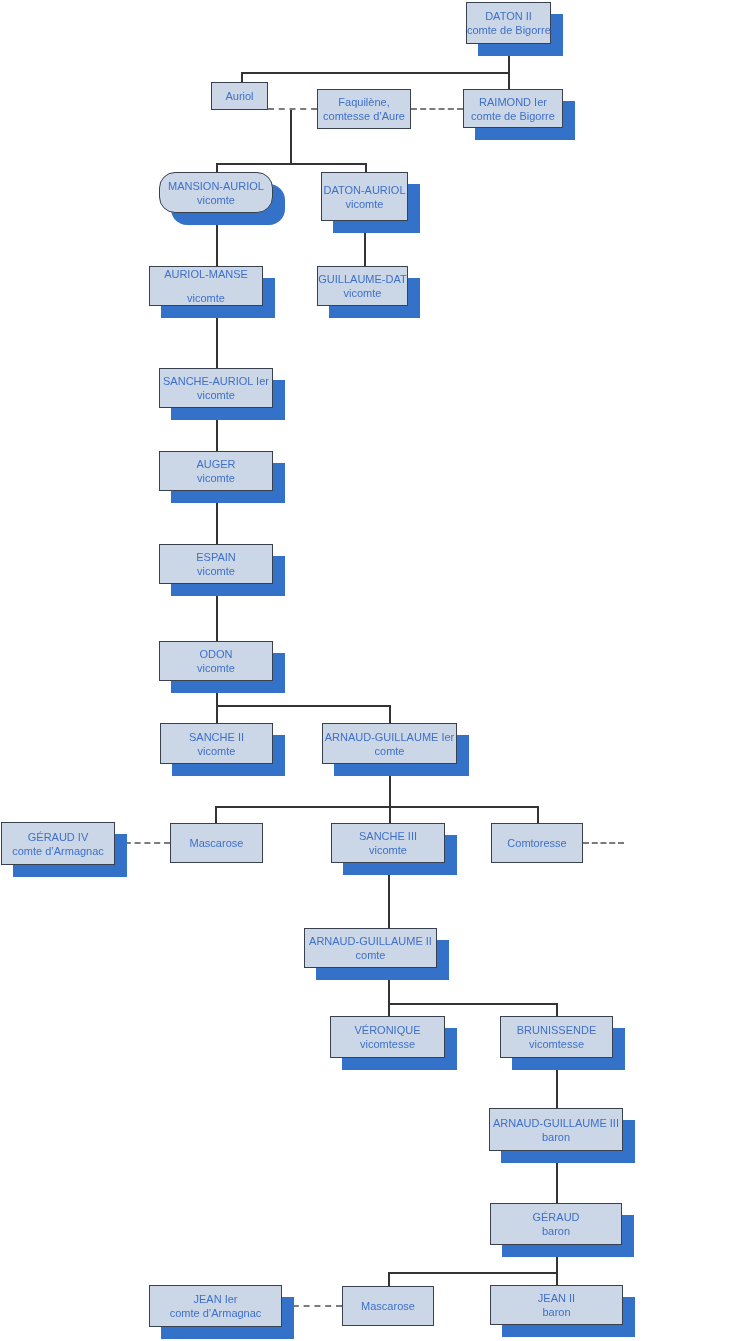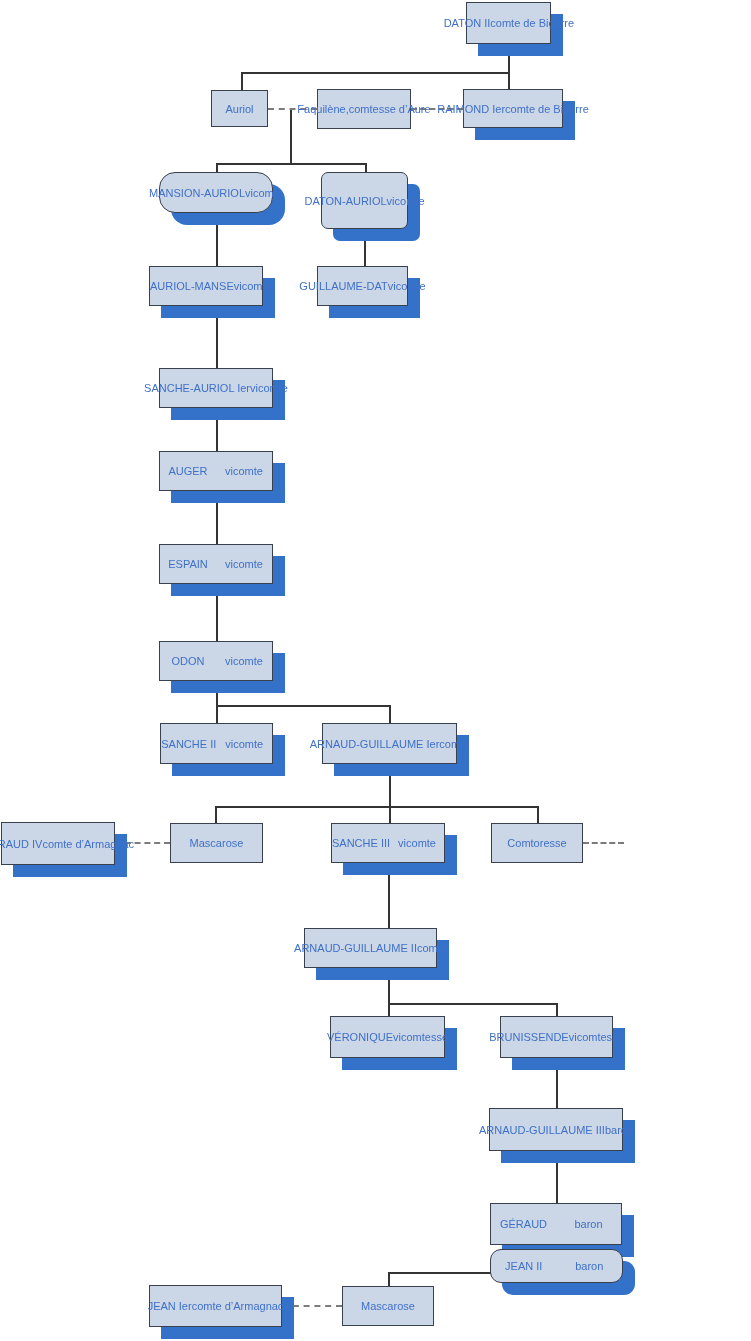--- a/index.html
+++ b/index.html
@@ -14,21 +14,21 @@
     background: #ffffff;
     font-family: "Liberation Sans", sans-serif;
     overflow: hidden;
   }
   .node {
     position: absolute;
     box-sizing: border-box;
     background: #cbd7e7;
     border: 1.5px solid #39404e;
     display: flex;
-    flex-direction: row;
+    flex-direction: column;
     justify-content: center;
     align-items: center;
     text-align: center;
     color: #3f70c8;
     font-size: 11px;
     line-height: 14px;
     z-index: 2;
   }
   .node.shadowed {
     box-shadow: 12px 12px 0 0 #3472c9;
@@ -91,36 +91,36 @@
     <div class="hline" style="left: 388px; top: 1272px; width: 168px;"></div>
     <div class="dline" style="left: 268px; top: 108px; width: 49px;"></div>
     <div class="dline" style="left: 411px; top: 108px; width: 52px;"></div>
     <div class="dline" style="left: 115px; top: 842px; width: 55px;"></div>
     <div class="dline" style="left: 583px; top: 842px; width: 41px;"></div>
     <div class="dline" style="left: 282px; top: 1305px; width: 60px;"></div>
     <div class="node shadowed" style="left: 466px; top: 2px; width: 85px; height: 42px;">
       <div class="node-name">DATON II</div>
       <div class="node-title">comte de Bigorre</div>
     </div>
-    <div class="node" style="left: 211px; top: 90px; width: 57px; height: 37px; text-align: center;">
+    <div class="node" style="left: 211px; top: 82px; width: 57px; height: 28px; text-align: center;">
       <div class="node-name">Auriol</div>
     </div>
     <div class="node" style="left: 317px; top: 89px; width: 94px; height: 40px; justify-content: center;">
       <div class="node-name">Faquilène,</div>
       <div class="node-title">comtesse d’Aure</div>
     </div>
     <div class="node shadowed" style="left: 463px; top: 89px; width: 100px; height: 39px;">
       <div class="node-name">RAIMOND Ier</div>
       <div class="node-title">comte de Bigorre</div>
     </div>
     <div class="node shadowed" style="left: 159px; top: 172px; width: 114px; height: 41px; border-radius: 16px;">
       <div class="node-name">MANSION-AURIOL</div>
       <div class="node-title">vicomte</div>
     </div>
-    <div class="node shadowed" style="left: 321px; top: 172px; width: 87px; height: 57px; border-radius: 7px;">
+    <div class="node shadowed" style="left: 321px; top: 172px; width: 87px; height: 49px;">
       <div class="node-name">DATON-AURIOL</div>
       <div class="node-title">vicomte</div>
     </div>
     <div class="node shadowed" style="left: 149px; top: 266px; width: 114px; height: 40px; justify-content: space-between;">
       <div class="node-name">AURIOL-MANSE</div>
       <div class="node-title">vicomte</div>
     </div>
     <div class="node shadowed" style="left: 317px; top: 266px; width: 91px; height: 40px;">
       <div class="node-name">GUILLAUME-DAT</div>
       <div class="node-title">vicomte</div>
@@ -183,17 +183,17 @@
       <div class="node-name">GÉRAUD</div>
       <div class="node-title">baron</div>
     </div>
     <div class="node shadowed" style="left: 149px; top: 1285px; width: 133px; height: 42px;">
       <div class="node-name">JEAN Ier</div>
       <div class="node-title">comte d’Armagnac</div>
     </div>
     <div class="node" style="left: 342px; top: 1286px; width: 92px; height: 40px;">
       <div class="node-name">Mascarose</div>
     </div>
-    <div class="node shadowed" style="left: 490px; top: 1249px; width: 133px; height: 34px; border-radius: 11px;">
+    <div class="node shadowed" style="left: 490px; top: 1285px; width: 133px; height: 40px;">
       <div class="node-name">JEAN II</div>
       <div class="node-title">baron</div>
     </div>
   </div>
 
 </body></html>

